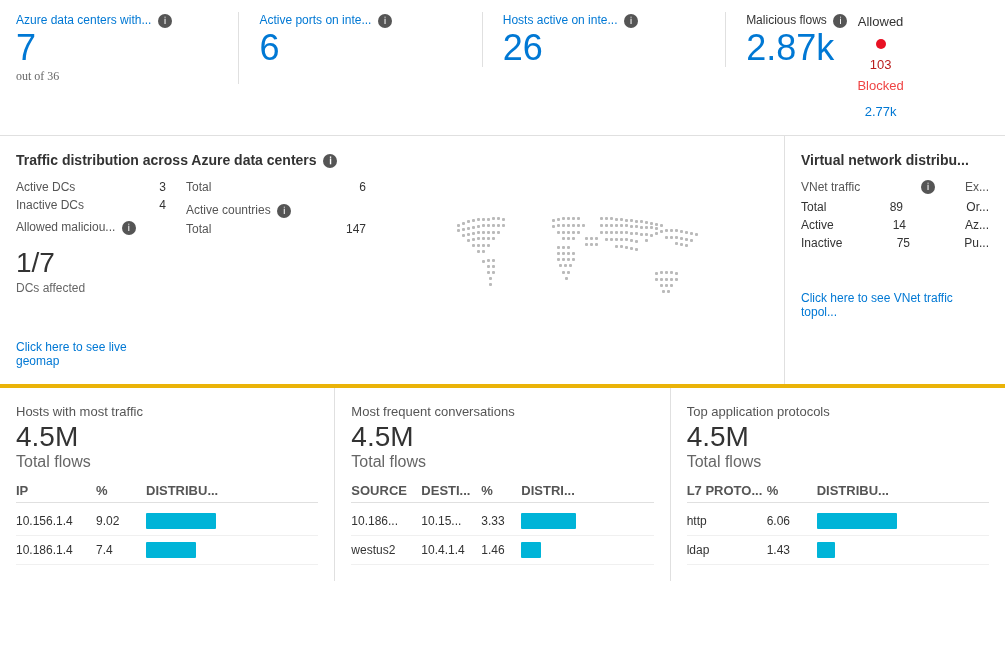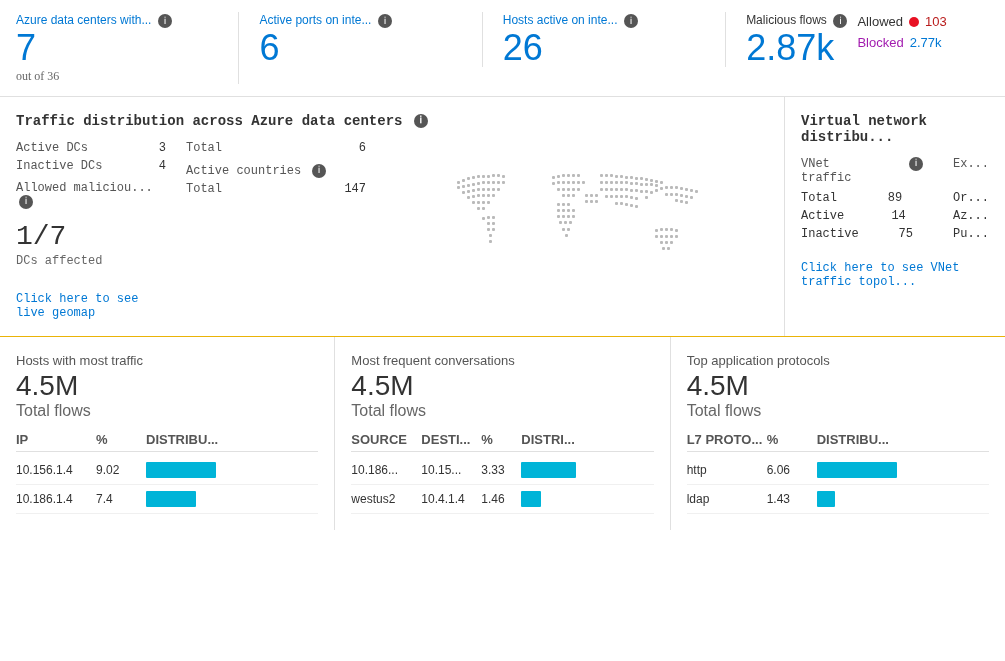--- a/index.html
+++ b/index.html
@@ -66,41 +66,41 @@
     .allowed-blocked {
       margin-left: 10px;
       display: inline-block;
     }
     .allowed-row, .blocked-row {
       display: flex;
       align-items: center;
       gap: 6px;
       font-size: 13px;
       line-height: 1.6;
+      flex-direction: column;
     }
     .allowed-label { color: #333; }
-    .blocked-label { color: #a21caf; }
+    .blocked-label { color: #ef4444; }
     .allowed-count { color: #b91c1c; font-weight: 500; }
     .blocked-count { color: #0078d4; font-weight: 500; }
     .red-dot {
       width: 10px; height: 10px;
       background: #e81123;
       border-radius: 50%;
       display: inline-block;
     }
     .malicious-top {
       display: flex;
       align-items: flex-start;
     }
     
     
     .sections-row {
       display: flex;
-      border-bottom: 1px solid #eab308;
-      font-family: Liberation Mono, monospace;
+      border-bottom: 4px solid #eab308;
     }
     .section-left {
       flex: 1;
       padding: 16px;
       border-right: 1px solid #e0e0e0;
     }
     .section-right {
       width: 220px;
       padding: 16px;
       overflow: hidden;
@@ -151,21 +151,21 @@
     .malicious-note {
       font-size: 12px;
       color: #555;
       margin-top: 8px;
     }
     
     .link-blue {
       color: #0078d4;
       font-size: 12px;
       cursor: pointer;
-      margin-top: 4px;
+      margin-top: 25px;
       display: inline-block;
     }
     
     
     .bottom-row {
       display: flex;
       padding: 0;
     }
     .bottom-section {
       flex: 1;

